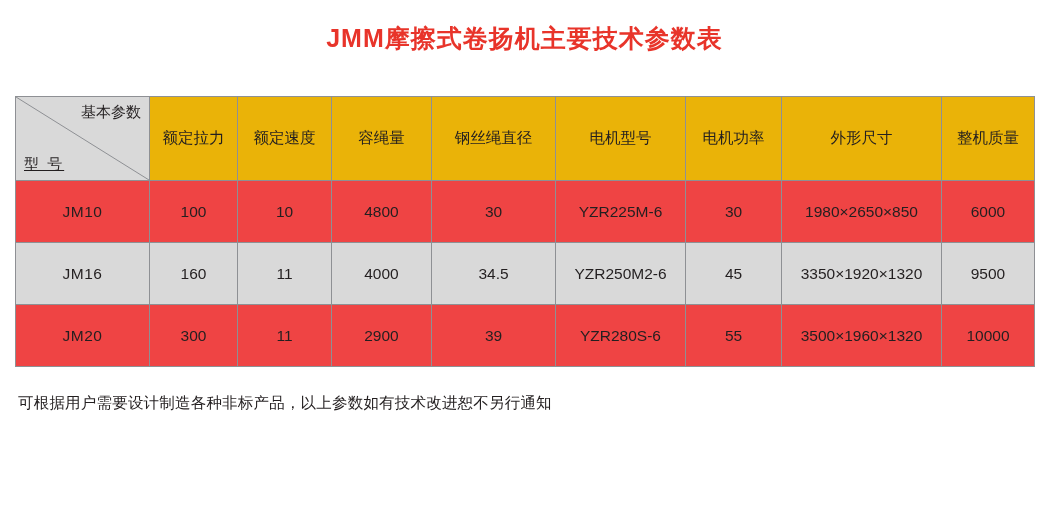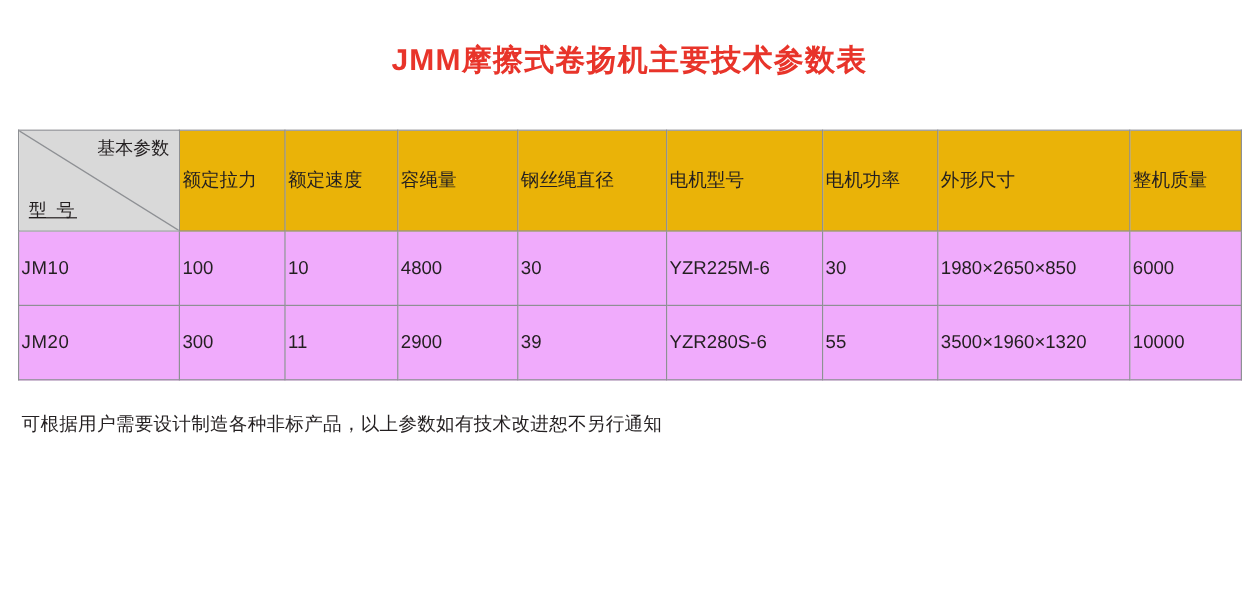--- a/index.html
+++ b/index.html
@@ -19,35 +19,35 @@
     width: 1049px;
     height: 513px;
     box-sizing: border-box;
   }
   .title {
     text-align: center;
     color: #e8342a;
     font-weight: bold;
     font-size: 25px;
     letter-spacing: 1px;
-    padding-top: 35px;
+    padding-top: 23px;
     padding-bottom: 0;
     line-height: 1.2;
   }
   .table-wrap {
     margin: 43px 15px 0 15px;
   }
   table.spec {
     border-collapse: collapse;
     width: 1019px;
     table-layout: fixed;
   }
   table.spec th, table.spec td {
     border: 1px solid #8e9094;
-    text-align: left;
+    text-align: center;
     vertical-align: middle;
     font-size: 15.5px;
     color: #231f20;
     padding: 0 2px;
     box-sizing: border-box;
   }
   thead th {
     background: #eab308;
     height: 84px;
     font-weight: normal;
@@ -82,21 +82,21 @@
     bottom: 8px;
     left: 8px;
     font-size: 15px;
     font-weight: normal;
     letter-spacing: 2px;
     line-height: 1.1;
     text-decoration: underline;
   }
   tbody td {
     height: 62px;
-    background: #f0abfc;
+    background: #ef4444;
   }
   tbody tr.shaded td {
     background: #d9d9d9;
   }
   td.model {
     letter-spacing: 0.5px;
   }
   .note {
     margin: 26px 0 0 18px;
     font-size: 15.5px;
@@ -160,20 +160,31 @@
           <td class="model">JM10</td>
           <td>100</td>
           <td>10</td>
           <td>4800</td>
           <td>30</td>
           <td>YZR225M-6</td>
           <td>30</td>
           <td>1980×2650×850</td>
           <td>6000</td>
         </tr>
+        <tr class="shaded">
+          <td class="model">JM16</td>
+          <td>160</td>
+          <td>11</td>
+          <td>4000</td>
+          <td>34.5</td>
+          <td>YZR250M2-6</td>
+          <td>45</td>
+          <td>3350×1920×1320</td>
+          <td>9500</td>
+        </tr>
         <tr>
           <td class="model">JM20</td>
           <td>300</td>
           <td>11</td>
           <td>2900</td>
           <td>39</td>
           <td>YZR280S-6</td>
           <td>55</td>
           <td>3500×1960×1320</td>
           <td>10000</td>

